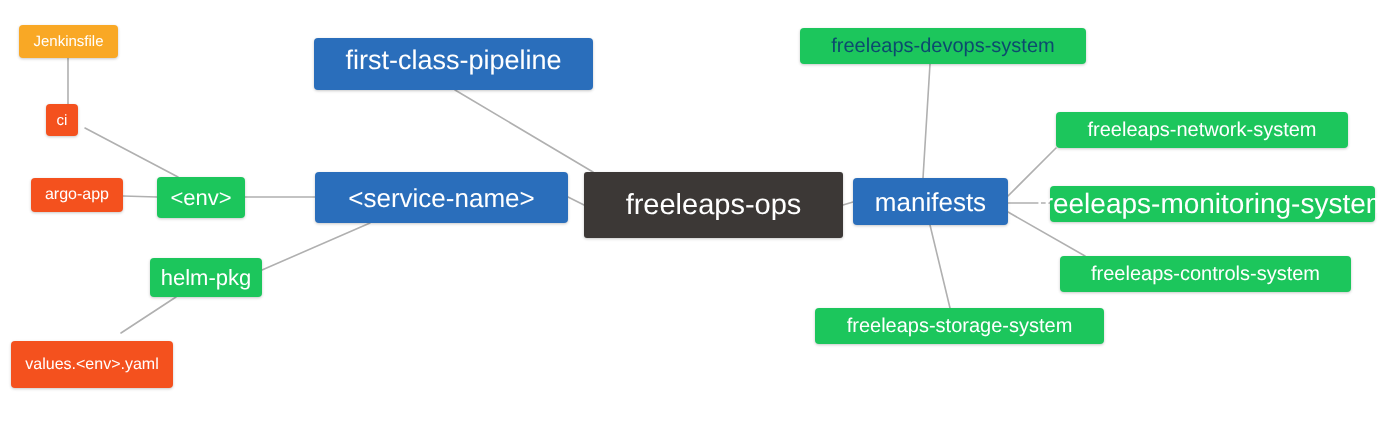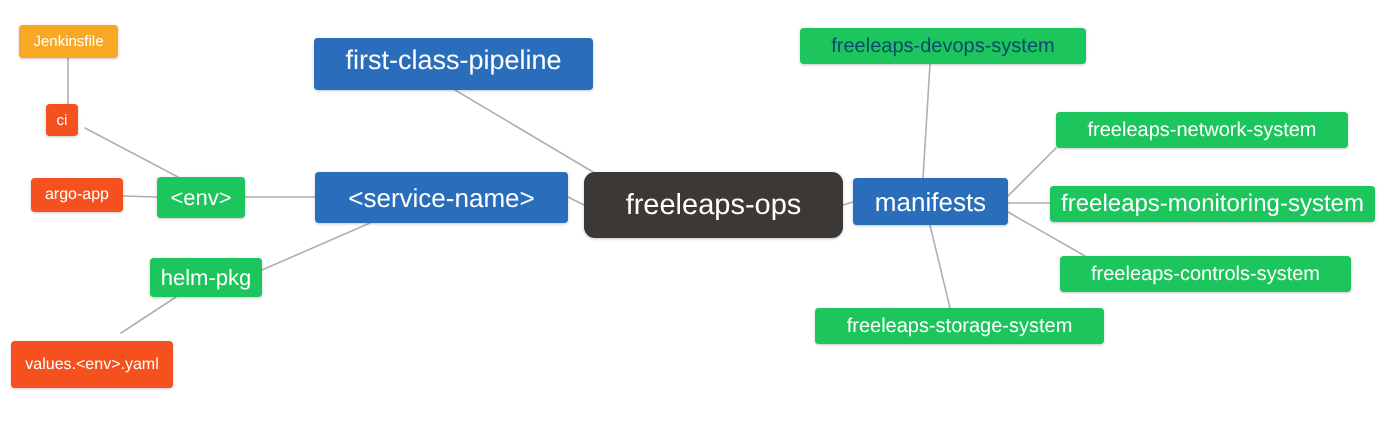--- a/index.html
+++ b/index.html
@@ -36,21 +36,21 @@
     justify-content: center;
     color: #ffffff;
     border-radius: 4px;
     white-space: nowrap;
     box-shadow: 0 1px 3px rgba(0,0,0,0.22);
     text-rendering: geometricPrecision;
     line-height: 1;
     padding: 16px 10px;
   }
   .node.root {
-    border-radius: 11px;
+    border-radius: 3px;
   }
   .node-label {
     display: block;
     white-space: nowrap;
   }
 </style>
 </head>
 <body>
 
 <div id="canvas">
@@ -88,21 +88,21 @@
       </div>
       <div class="node" style="left: 150px; top: 258px; width: 112px; height: 39px; background: rgb(28, 198, 92); color: rgb(255, 255, 255); font-size: 22px; justify-content: center;">
         <span class="node-label">helm-pkg</span>
       </div>
       <div class="node" style="left: 800px; top: 28px; width: 286px; height: 36px; background: rgb(28, 198, 92); color: #0c4a6e; font-size: 20px;">
         <span class="node-label">freeleaps-devops-system</span>
       </div>
       <div class="node" style="left: 1056px; top: 112px; width: 292px; height: 36px; background: rgb(28, 198, 92); color: rgb(255, 255, 255); font-size: 20px;">
         <span class="node-label">freeleaps-network-system</span>
       </div>
-      <div class="node" style="left: 1050px; top: 186px; width: 325px; height: 36px; background: rgb(28, 198, 92); color: rgb(255, 255, 255); font-size: 24px;">
+      <div class="node" style="left: 1050px; top: 186px; width: 325px; height: 36px; background: rgb(28, 198, 92); color: rgb(255, 255, 255); font-size: 28px;">
         <span class="node-label">freeleaps-monitoring-system</span>
       </div>
       <div class="node" style="left: 1060px; top: 256px; width: 291px; height: 36px; background: rgb(28, 198, 92); color: rgb(255, 255, 255); font-size: 20px;">
         <span class="node-label">freeleaps-controls-system</span>
       </div>
       <div class="node" style="left: 815px; top: 308px; width: 289px; height: 36px; background: rgb(28, 198, 92); color: rgb(255, 255, 255); font-size: 20px;">
         <span class="node-label">freeleaps-storage-system</span>
       </div>
       <div class="node" style="left: 19px; top: 25px; width: 99px; height: 33px; background: rgb(249, 168, 37); color: rgb(255, 255, 255); font-size: 15px;">
         <span class="node-label">Jenkinsfile</span>

